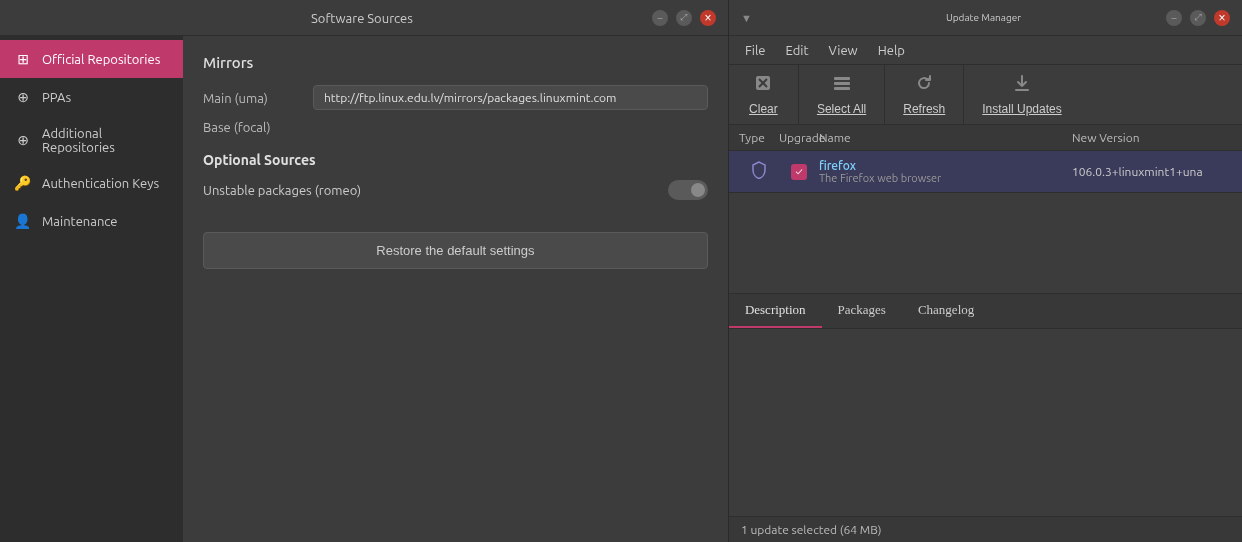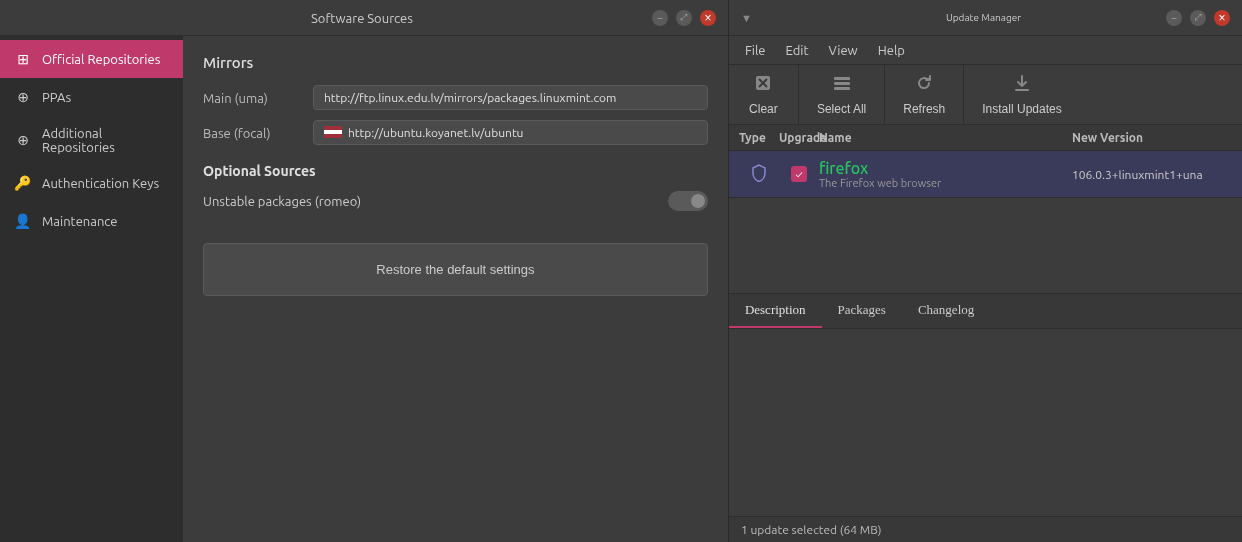--- a/index.html
+++ b/index.html
@@ -124,21 +124,21 @@
     }
     .mirror-value {
       flex: 1;
       background: #4a4a4a;
       border: 1px solid #5a5a5a;
       border-radius: 4px;
       padding: 5px 10px;
       color: #e0e0e0;
       font-size: 12px;
       display: flex;
-      align-items: flex-start;
+      align-items: flex-end;
       gap: 6px;
     }
     .flag {
       width: 18px;
       height: 12px;
       display: inline-block;
       flex-shrink: 0;
     }
     .flag-lv {
       background: linear-gradient(to bottom, #9e3039 33%, #ffffff 33%, #ffffff 66%, #9e3039 66%);
@@ -186,21 +186,21 @@
       right: 4px;
       color: #aaa;
       font-size: 10px;
       top: 50%;
       transform: translateY(-50%);
     }
 
     .restore-btn {
       margin-top: 20px;
       width: 100%;
-      padding: 18px;
+      padding: 10px;
       background: #4a4a4a;
       border: 1px solid #5a5a5a;
       border-radius: 4px;
       color: #ccc;
       font-size: 13px;
       cursor: pointer;
       text-align: center;
     }
 
     
@@ -261,20 +261,21 @@
       justify-content: center;
       padding: 8px 18px;
       gap: 4px;
       cursor: pointer;
       color: #ccc;
       font-size: 12px;
       border: none;
       background: transparent;
       border-right: 1px solid #2e2e2e;
       min-width: 70px;
+      text-decoration: underline;
     }
     .toolbar-btn:last-child { border-right: none; }
     .toolbar-icon {
       font-size: 18px;
       color: #ccc;
     }
 
     .um-content {
       flex: 1;
       display: flex;
@@ -289,21 +290,21 @@
     .table-header {
       display: grid;
       grid-template-columns: 40px 40px 1fr 160px;
       padding: 6px 10px;
       border-bottom: 1px solid #2e2e2e;
       background: #383838;
     }
     .th {
       color: #bbb;
       font-size: 12px;
-      font-weight: 700;
+      font-weight: 400;
     }
     .table-row {
       display: grid;
       grid-template-columns: 40px 40px 1fr 160px;
       padding: 8px 10px;
       border-bottom: 1px solid #2e2e2e;
       align-items: center;
       cursor: pointer;
     }
     .table-row.selected { background: #3a3a5a; }
@@ -323,22 +324,22 @@
       height: 16px;
       background: #c0396b;
       border-radius: 3px;
       display: flex;
       align-items: center;
       justify-content: center;
       color: white;
       font-size: 10px;
     }
     .pkg-name {
-      color: #22c55e;
-      font-size: 16px;
+      color: #7dd3fc;
+      font-size: 12px;
       font-weight: 500;
     }
     .pkg-desc {
       color: #999;
       font-size: 11px;
     }
     .pkg-version {
       color: #ccc;
       font-size: 12px;
     }
@@ -422,24 +423,20 @@
 
       <div class="mirror-row">
         <span class="mirror-label">Main (uma)</span>
         <div class="mirror-value">
           <span>http://ftp.linux.edu.lv/mirrors/packages.linuxmint.com</span>
         </div>
       </div>
 
       <div class="mirror-row">
         <span class="mirror-label">Base (focal)</span>
-        <div class="mirror-value">
-          <span class="flag flag-lv"></span>
-          <span>http://ubuntu.koyanet.lv/ubuntu</span>
-        </div>
       </div>
 
       <div class="optional-title">Optional Sources</div>
 
 
 
       <div class="toggle-row">
         <span class="toggle-label">Unstable packages (romeo)</span>
         <div class="toggle">
           <span class="toggle-x">✕</span>

